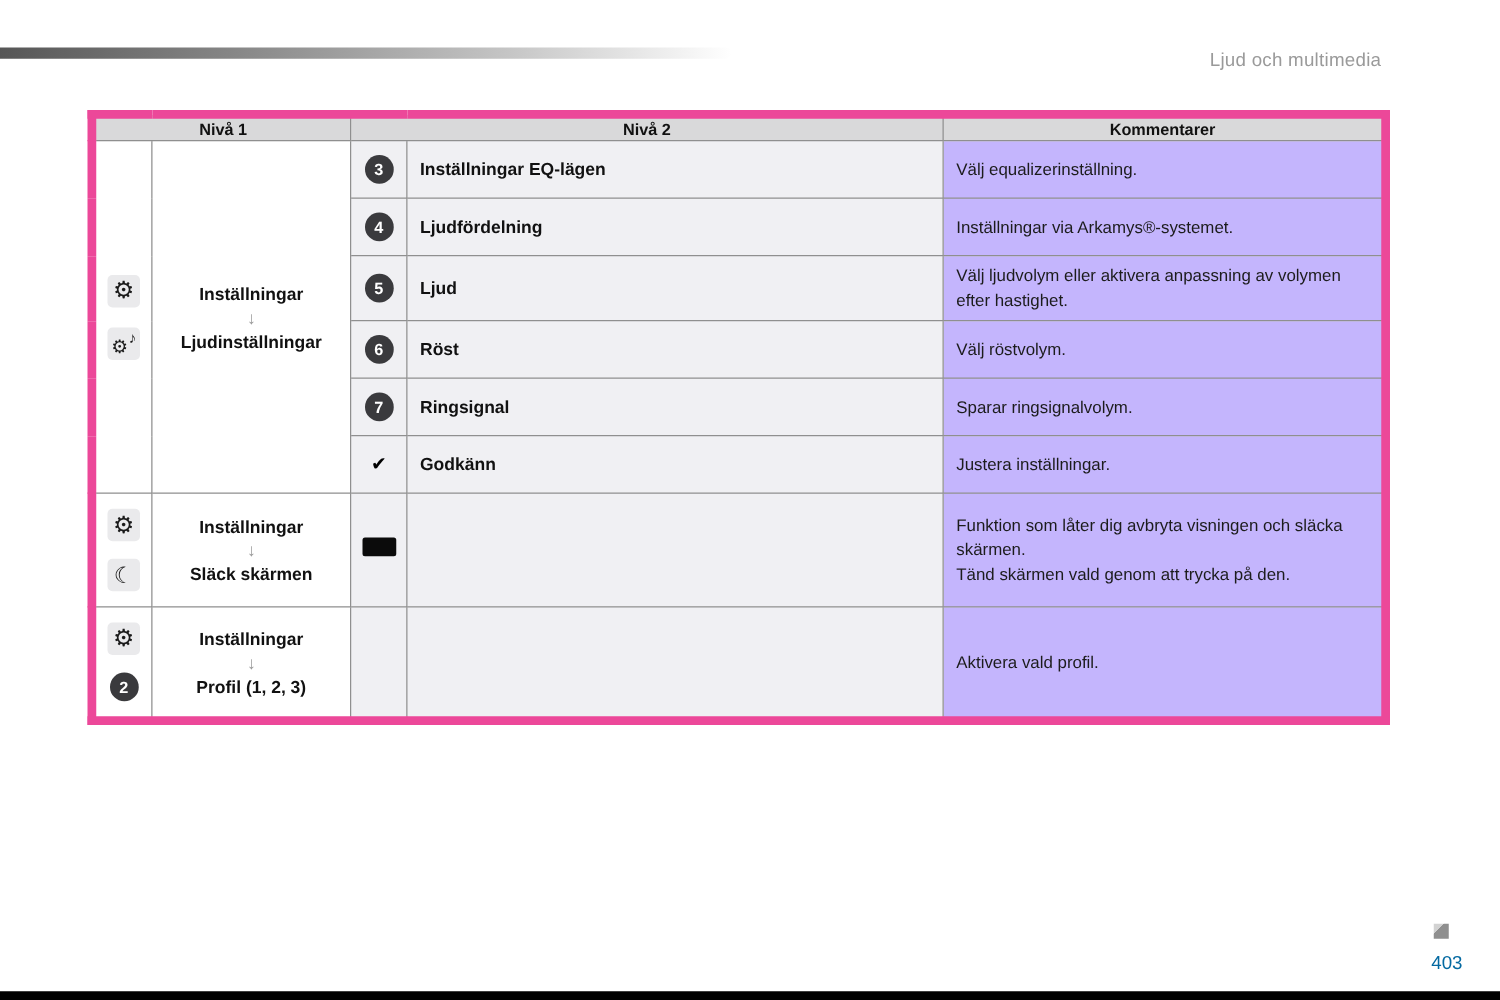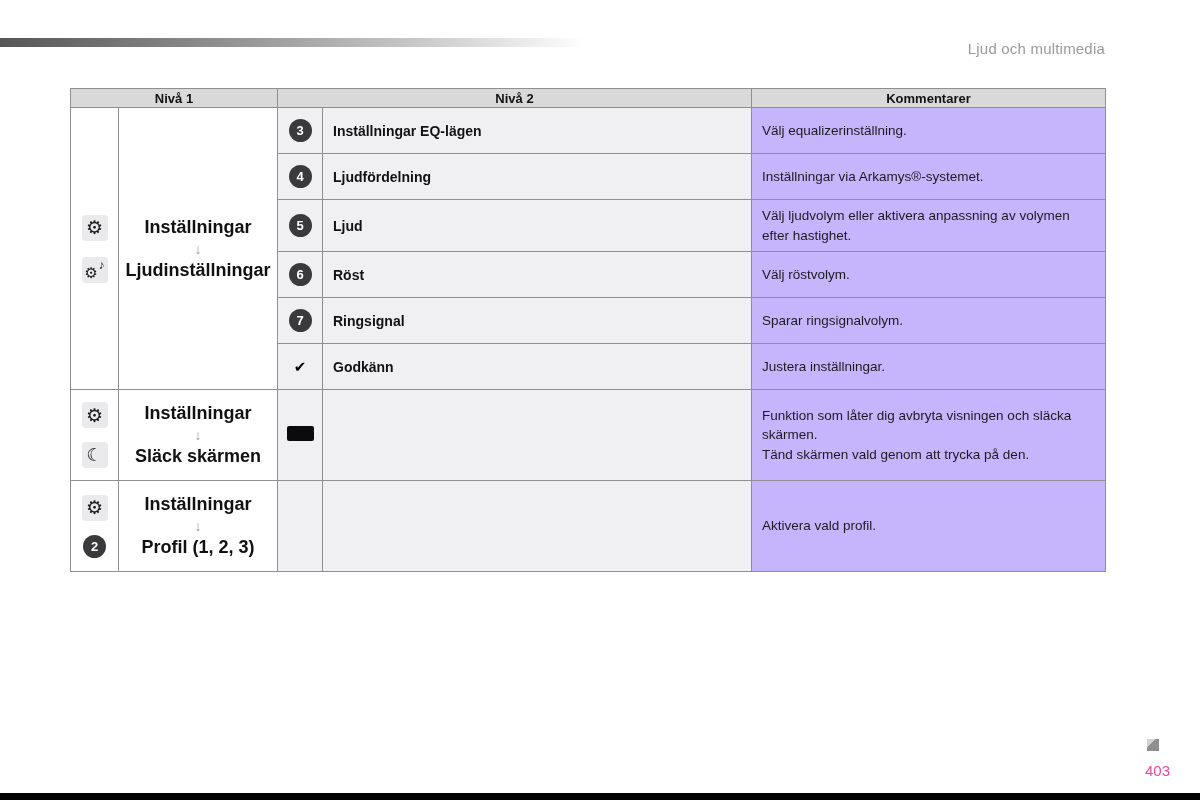--- a/index.html
+++ b/index.html
@@ -18,21 +18,21 @@
     background: linear-gradient(to right, #565656 0%, #8b8b8b 35%, #c6c6c6 70%, rgba(255,255,255,0) 100%);
     border-radius:0 5px 5px 0;
   }
   .header-title {
     position:absolute; top:40px; right:95px;
     font-size:15px; color:#9a9a9a; letter-spacing:0.2px;
   }
 
   
   .manual-table-wrap { position:absolute; left:70px; top:88px; width:1035px; }
-  table { border-collapse:collapse; width:1035px; table-layout:fixed; border:1px solid #ec4899; }
+  table { border-collapse:collapse; width:1035px; table-layout:fixed; border:7px solid #ec4899; }
   th, td { border:1px solid #8f8f8f; }
   th {
     height:19px; background:#d9d9da; font-size:13px; font-weight:bold;
     color:#111; text-align:center; padding:1px 0;
   }
   tr.sub { height:46px; }
   tr.grp { height:91px; }
 
   td.icon-cell { background:#ffffff; text-align:center; vertical-align:middle; }
   td.lvl1-cell { background:#ffffff; text-align:center; vertical-align:middle; }
@@ -55,35 +55,35 @@
   .sq-icon {
     width:26px; height:26px; background:#eaeaec; border-radius:4px;
     display:flex; align-items:center; justify-content:center;
     font-size:19px; color:#1a1a1a; position:relative; line-height:1;
   }
   .sq-icon .gear-small { font-size:15px; position:absolute; left:3px; bottom:3px; }
   .sq-icon .note { font-size:12px; position:absolute; right:3px; top:2px; font-weight:bold; }
   .sq-icon.moon { font-size:18px; }
 
   .lvl1-lines { display:flex; flex-direction:column; align-items:center; gap:4px; }
-  .lvl1-line { font-weight:bold; font-size:18px; color:#111; }
+  .lvl1-line { font-weight:bold; font-size:14px; color:#111; }
   .dn-arrow { color:#9b9b9b; font-size:14px; line-height:1; }
 
   .screen-rect {
     display:inline-block; width:27px; height:15px; background:#0b0b0b; border-radius:2px;
   }
 
   
   .page-marker {
     position:absolute; right:41px; bottom:49px; width:12px; height:12px;
     background: linear-gradient(135deg, #d2d2d2 35%, #8f8f8f 35%);
   }
   .page-number {
     position:absolute; right:30px; bottom:21px;
-    font-size:15px; color:#ec4899;
+    font-size:15px; color:#0369a1;
   }
   .bottom-bar {
     position:absolute; left:0; right:0; bottom:0; height:7px; background:#000;
   }
 </style>
 </head>
 <body>
 
 <div class="page">
 

